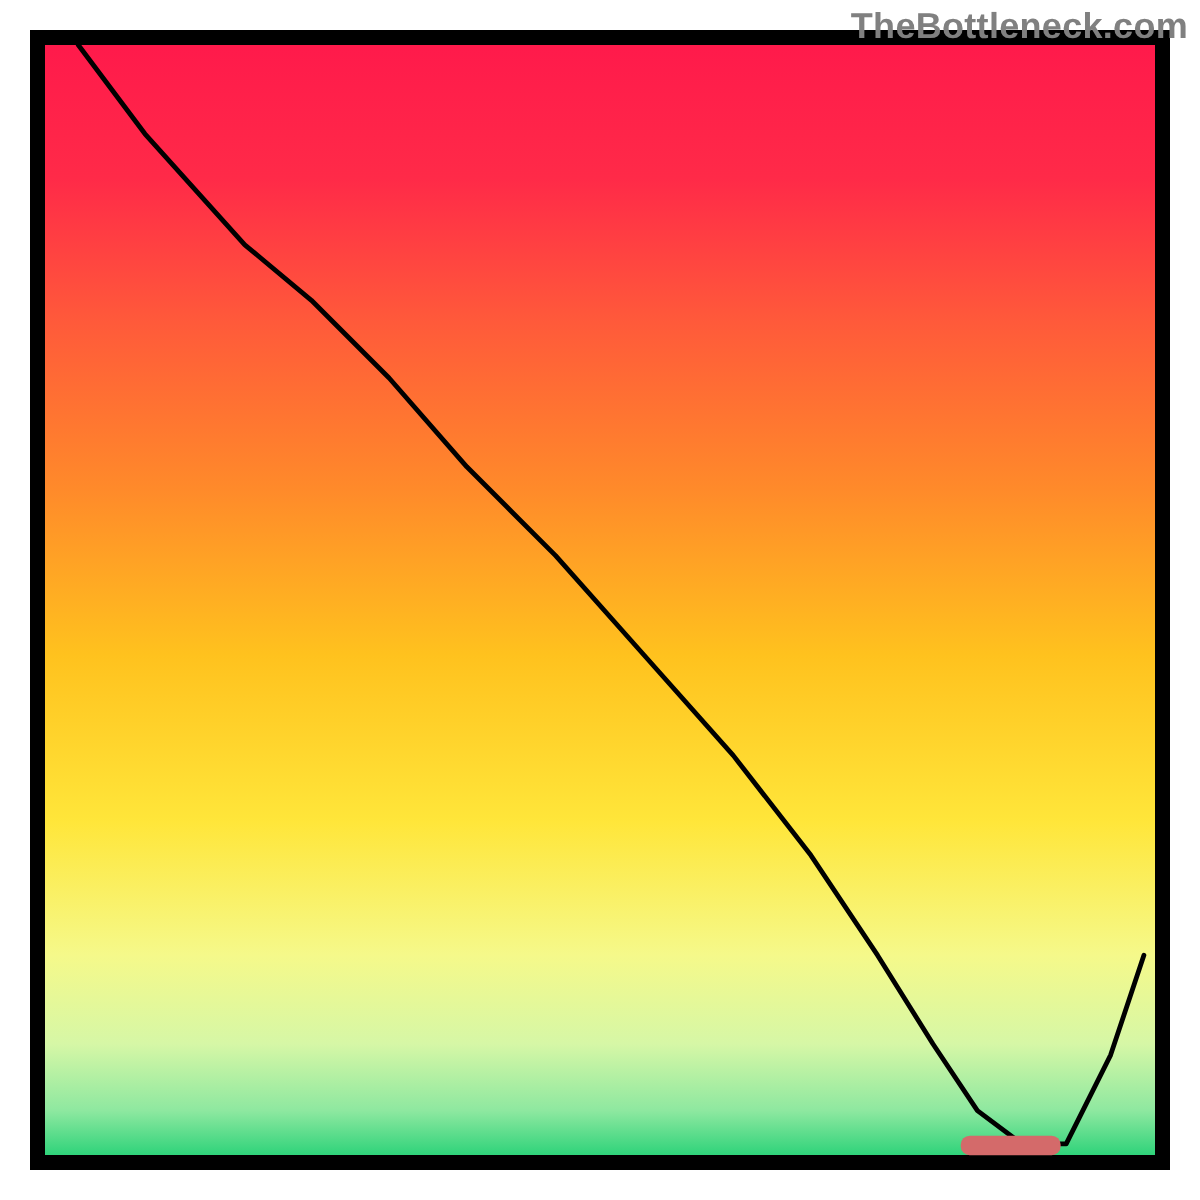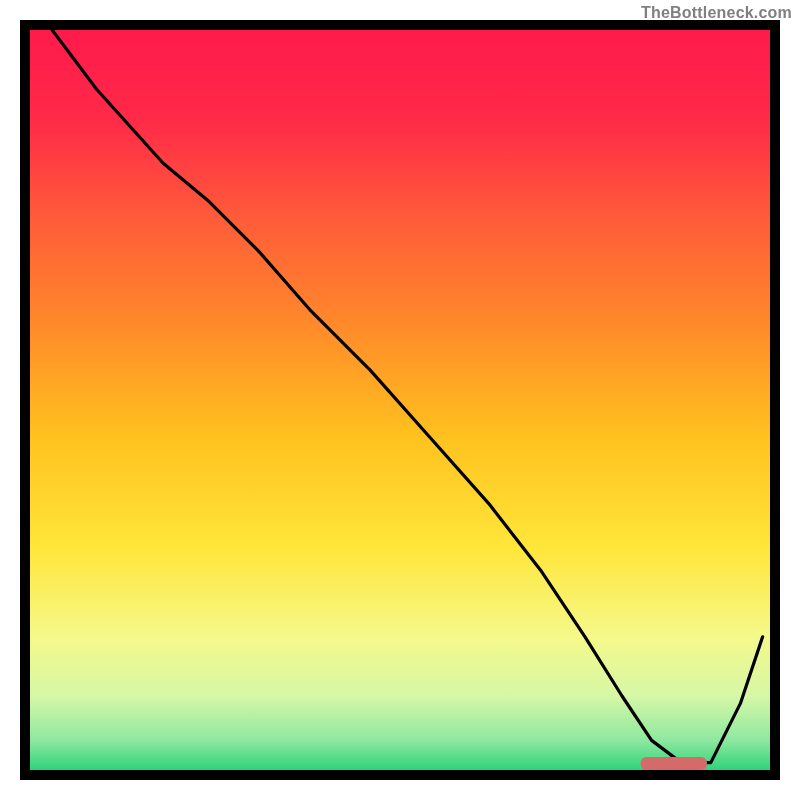--- a/index.html
+++ b/index.html
@@ -14,21 +14,21 @@
   .canvas {
     position: relative;
     width: 800px;
     height: 800px;
     background: #fff;
   }
   .watermark {
     position: absolute;
     top: 4px;
     right: 8px;
-    font-size: 16px;
+    font-size: 24px;
     font-weight: 600;
     color: #808080;
     font-family: Arial, Helvetica, sans-serif;
     letter-spacing: 0.2px;
   }
   svg.plot {
     position: absolute;
     left: 0;
     top: 0;
     width: 800px;

